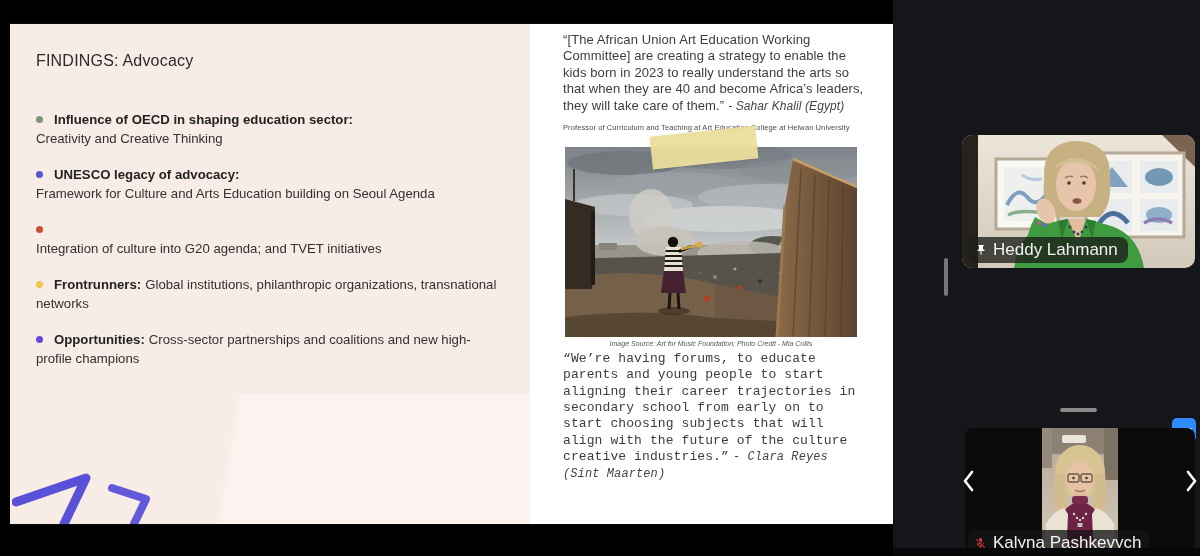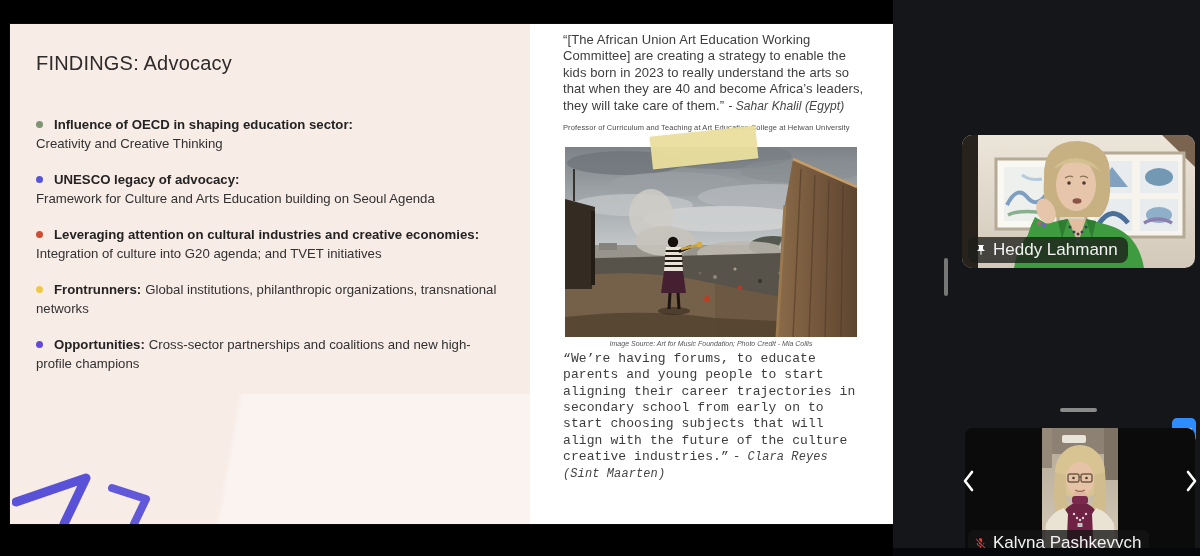--- a/index.html
+++ b/index.html
@@ -7,21 +7,21 @@
   body { font-family:"Liberation Sans","DejaVu Sans",sans-serif; }
   .screen { position:relative; width:1200px; height:556px; overflow:hidden; background:#0f1113; }
 
   
   .share-area { position:absolute; left:0; top:0; width:893px; height:556px; background:#000; }
   .slide { position:absolute; left:10px; top:24px; width:883px; height:500px; display:flex; box-shadow:0 0 0 1px rgba(255,255,255,.04); }
 
   .slide-left { position:relative; width:520px; height:100%; background:#f8ece6; padding:28px 22px 0 26px; overflow:hidden; }
   .slide-left .sheen { position:absolute; left:0; bottom:0; width:100%; height:130px;
       background:linear-gradient(100deg, rgba(255,255,255,0) 42%, rgba(255,255,255,.38) 43%); pointer-events:none; }
-  .slide-title { font-size:20px; font-weight:500; color:#2e2b2b; letter-spacing:.2px; }
+  .slide-title { font-size:16px; font-weight:500; color:#2e2b2b; letter-spacing:.2px; }
   .bullets { margin-top:40px; display:flex; flex-direction:column; gap:17px; font-size:13.2px; line-height:1.44; color:#313131; padding-right:4px; }
   .bullet b { font-weight:700; color:#232323; margin-right:4px; }
   .dot { display:inline-block; width:7px; height:7px; border-radius:50%; margin-right:11px; vertical-align:1px; }
   .bullet.stacked .b-body { display:block; }
   .scribble { position:absolute; left:2px; bottom:0; }
 
   .slide-right { position:relative; flex:1; height:100%; background:#ffffff; padding:8px 26px 0 33px; }
   .quote { font-size:13px; line-height:1.26; color:#3d3d3d; letter-spacing:.1px; }
   .quote .attr { font-style:italic; font-size:12px; color:#454545; margin-left:4px; }
   .quote-role { margin-top:9px; font-size:7.5px; color:#4c4c4c; letter-spacing:.1px; }
@@ -67,21 +67,21 @@
         <div class="slide-title">FINDINGS: Advocacy</div>
 
         <div class="bullets">
           <p class="bullet stacked">
             <span class="dot" style="background: rgb(126, 148, 114);"></span><b>Influence of OECD in shaping education sector:</b><span class="b-body">Creativity and Creative Thinking</span>
           </p>
           <p class="bullet stacked">
             <span class="dot" style="background: rgb(84, 86, 214);"></span><b>UNESCO legacy of advocacy:</b><span class="b-body">Framework for Culture and Arts Education building on Seoul Agenda</span>
           </p>
           <p class="bullet stacked">
-            <span class="dot" style="background: rgb(205, 79, 51);"></span><b>Leveraging attention on cultural industries and creative economies:</b><span class="b-body">Integration of culture into G20 agenda; and TVET initiatives</span>
+            <span class="dot" style="background: rgb(205, 79, 51);"></span><span class="b-body">Integration of culture into G20 agenda; and TVET initiatives</span>
           </p>
           <p class="bullet">
             <span class="dot" style="background: rgb(238, 200, 75);"></span><b>Frontrunners:</b><span class="b-body">Global institutions, philanthropic organizations, transnational networks</span>
           </p>
           <p class="bullet">
             <span class="dot" style="background: rgb(99, 72, 217);"></span><b>Opportunities:</b><span class="b-body">Cross-sector partnerships and coalitions and new high-profile champions</span>
           </p>
         </div>
 
         <div class="sheen"></div>

